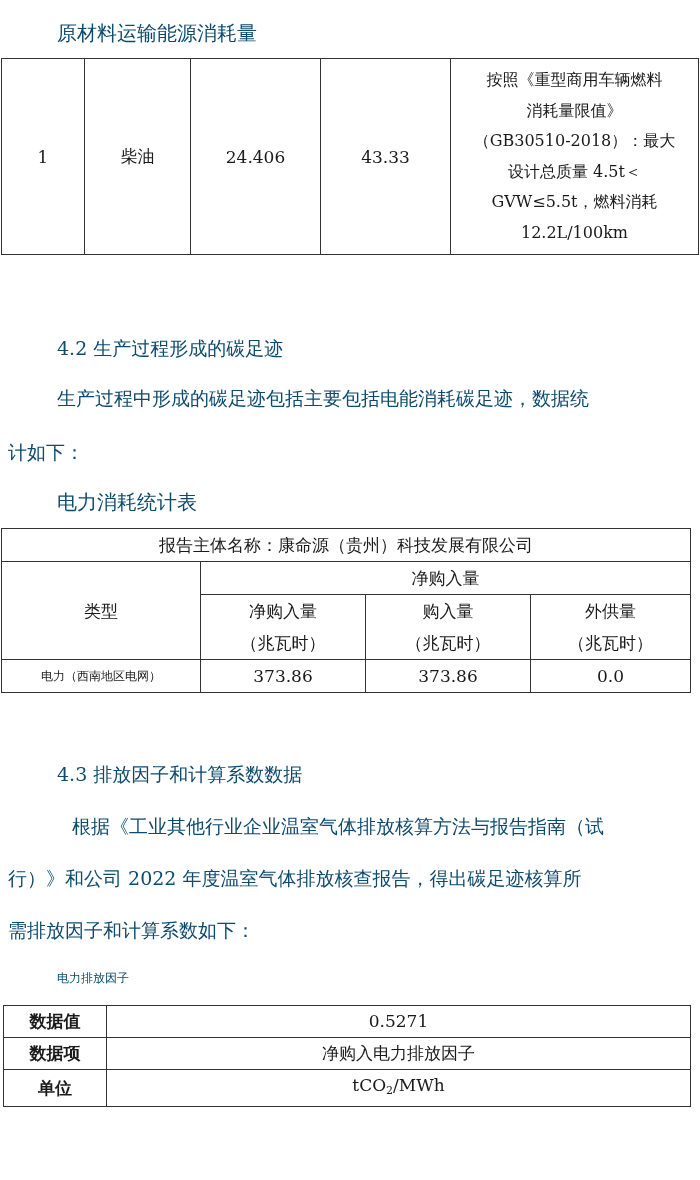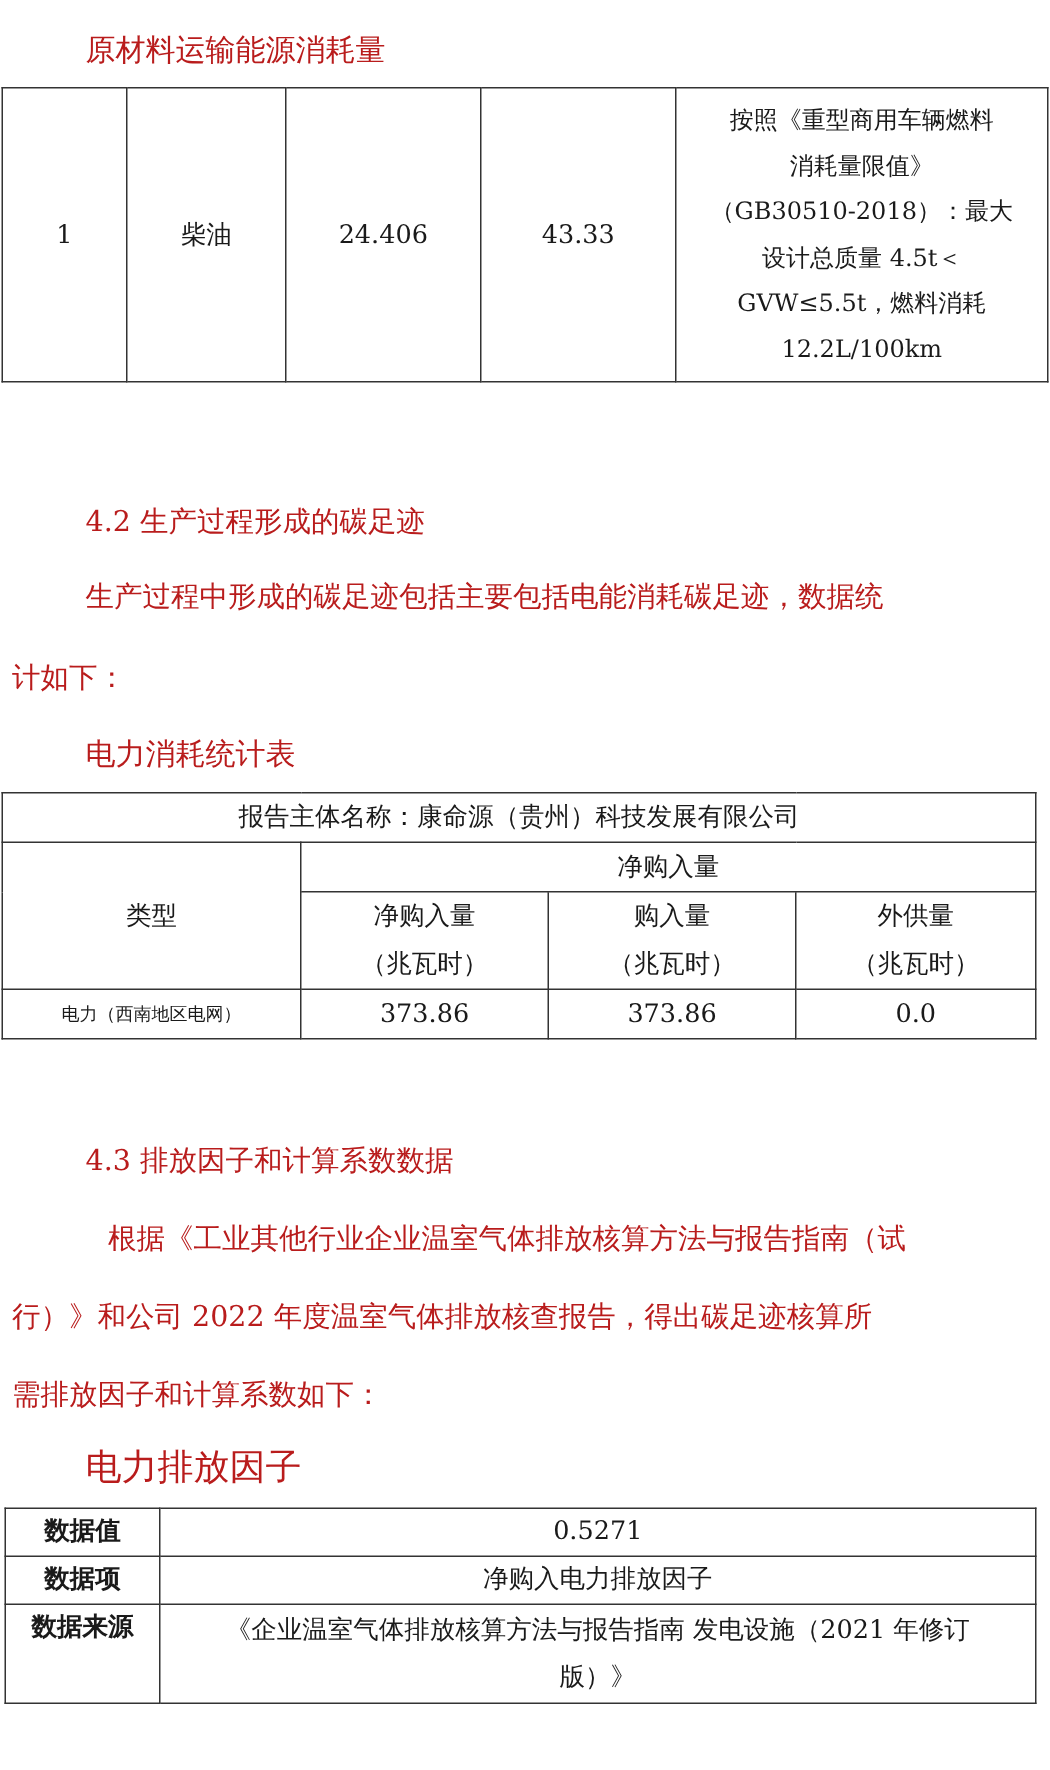--- a/index.html
+++ b/index.html
@@ -1,21 +1,21 @@
 <!DOCTYPE html>
 <html><head>
 <meta charset="utf-8">
 <style>
   html, body { margin: 0; padding: 0; background: #ffffff; }
   body {
     width: 700px; height: 1180px; position: relative; overflow: hidden;
     font-family: "DejaVu Serif", "Liberation Serif", serif;
     color: #111111;
   }
-  .para { position: absolute; font-size: 19px; line-height: 24px; white-space: nowrap; color: #b91c1c; }
+  .para { position: absolute; font-size: 19px; line-height: 24px; white-space: nowrap; color: #0c4a6e; }
   table { border-collapse: collapse; position: absolute; table-layout: fixed; }
   td { border: 1px solid #333; text-align: center; vertical-align: middle; padding: 0; color: #1a1a1a; }
   .t1 td { font-size: 17px; }
   .t1 .hdr td { font-weight: bold; line-height: 30px; }
   .t1 .note { line-height: 30.5px; font-size: 16px; }
   .t2 td { font-size: 17px; line-height: 32px; }
   .t3 td { font-size: 17px; line-height: 31px; margin-top: 32px; }
   .t3 .lbl { font-weight: bold; }
   sub { font-size: 11px; vertical-align: -3px; }
 </style>
@@ -90,37 +90,34 @@
     <td>373.86</td>
     <td>0.0</td>
   </tr>
 </tbody>
   </table>
 
 <div class="para" style="left:57px; top:762px;">4.3 排放因子和计算系数数据</div>
 <div class="para" style="left:72px; top:814px;">根据《工业其他行业企业温室气体排放核算方法与报告指南（试</div>
 <div class="para" style="left:8px; top:866px;">行）》和公司 2022 年度温室气体排放核查报告，得出碳足迹核算所</div>
 <div class="para" style="left:8px; top:918px;">需排放因子和计算系数如下：</div>
-<div class="para" style="left:57px; top:966px; font-size:24px;">电力排放因子</div>
+<div class="para" style="left:57px; top:966px; font-size:12px;">电力排放因子</div>
 
 <table class="t3" style="left:3px; top:1005px; width:687px;">
   <colgroup>
     <col style="width:103px">
       <col style="width:584px">
   </colgroup>
   <tbody>
       <tr style="height:31px;">
     <td class="lbl">数据值</td>
     <td>0.5271</td>
   </tr>
   <tr style="height:32px;">
     <td class="lbl">数据项</td>
     <td>净购入电力排放因子</td>
   </tr>
-  <tr style="height:66px;">
-    <td class="lbl" style="vertical-align:top;">数据来源</td>
-    <td>
-      <div>《企业温室气体排放核算方法与报告指南 发电设施（2021 年修订</div>
-      <div>版）》</div>
-    </td>
+  <tr style="height:32px;">
+    <td class="lbl">单位</td>
+    <td><span>tCO</span><sub>2</sub><span>/MWh</span></td>
   </tr>
 </tbody>
   </table>
 
 </body></html>

